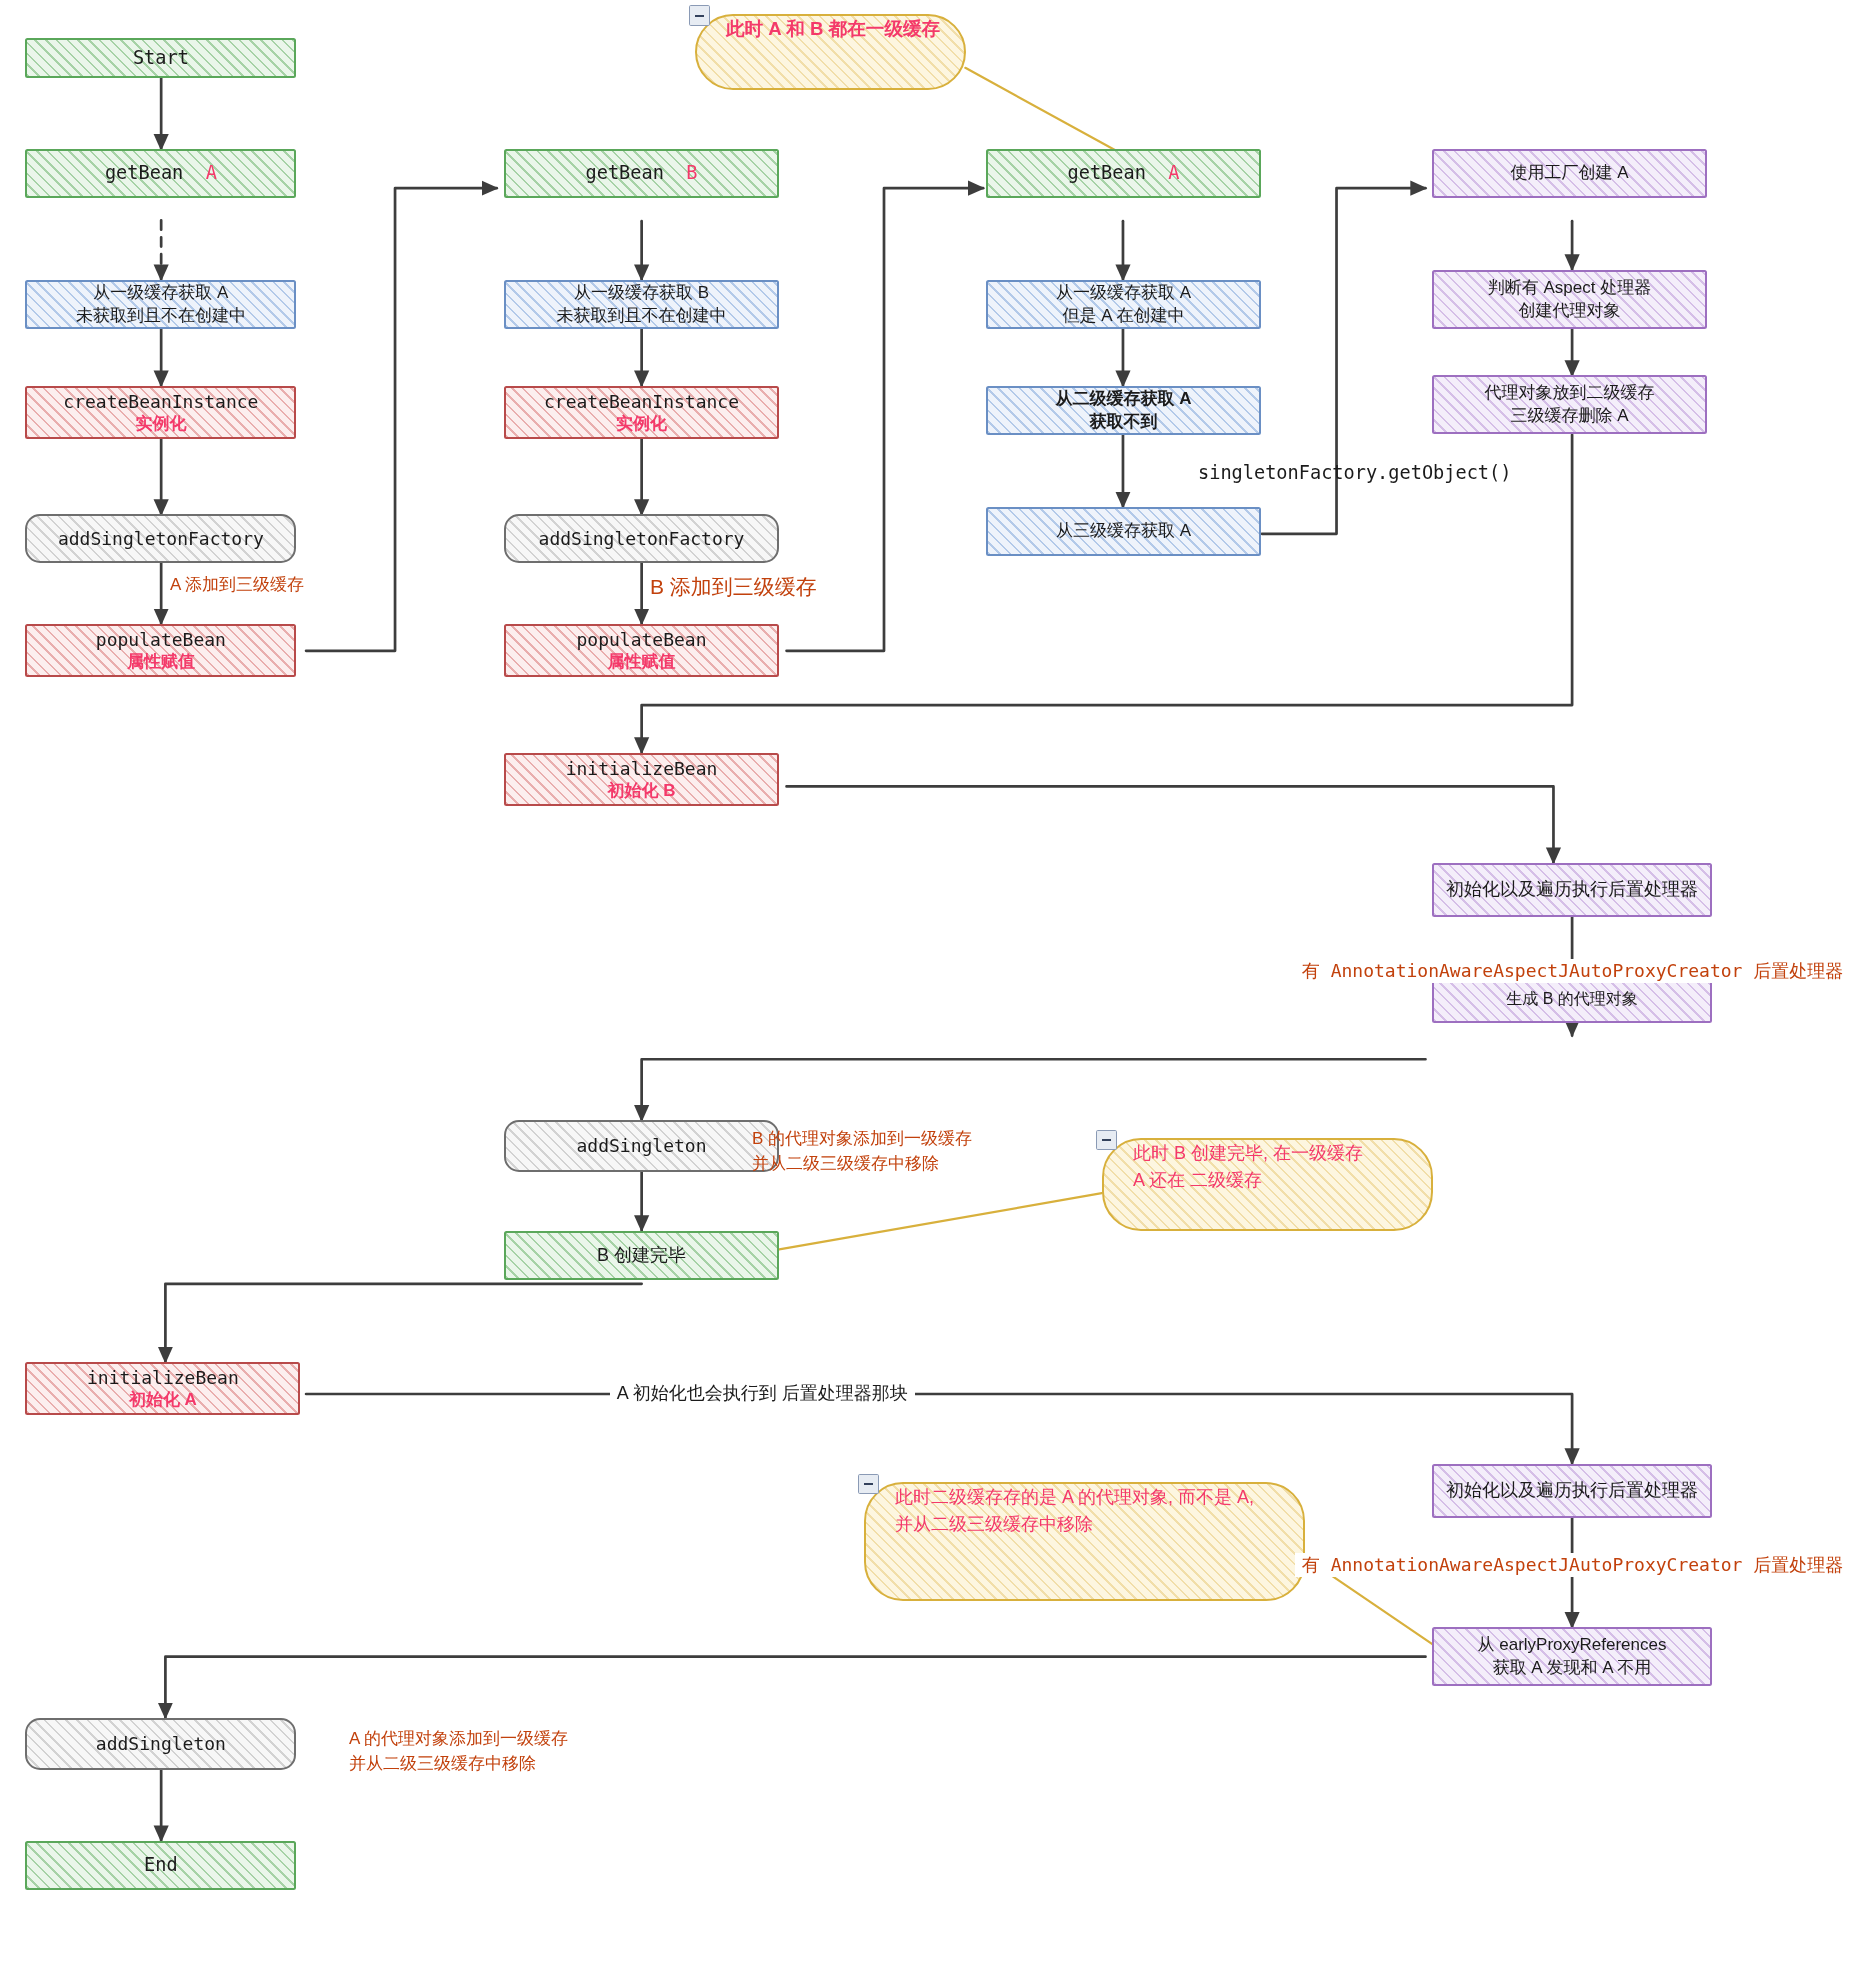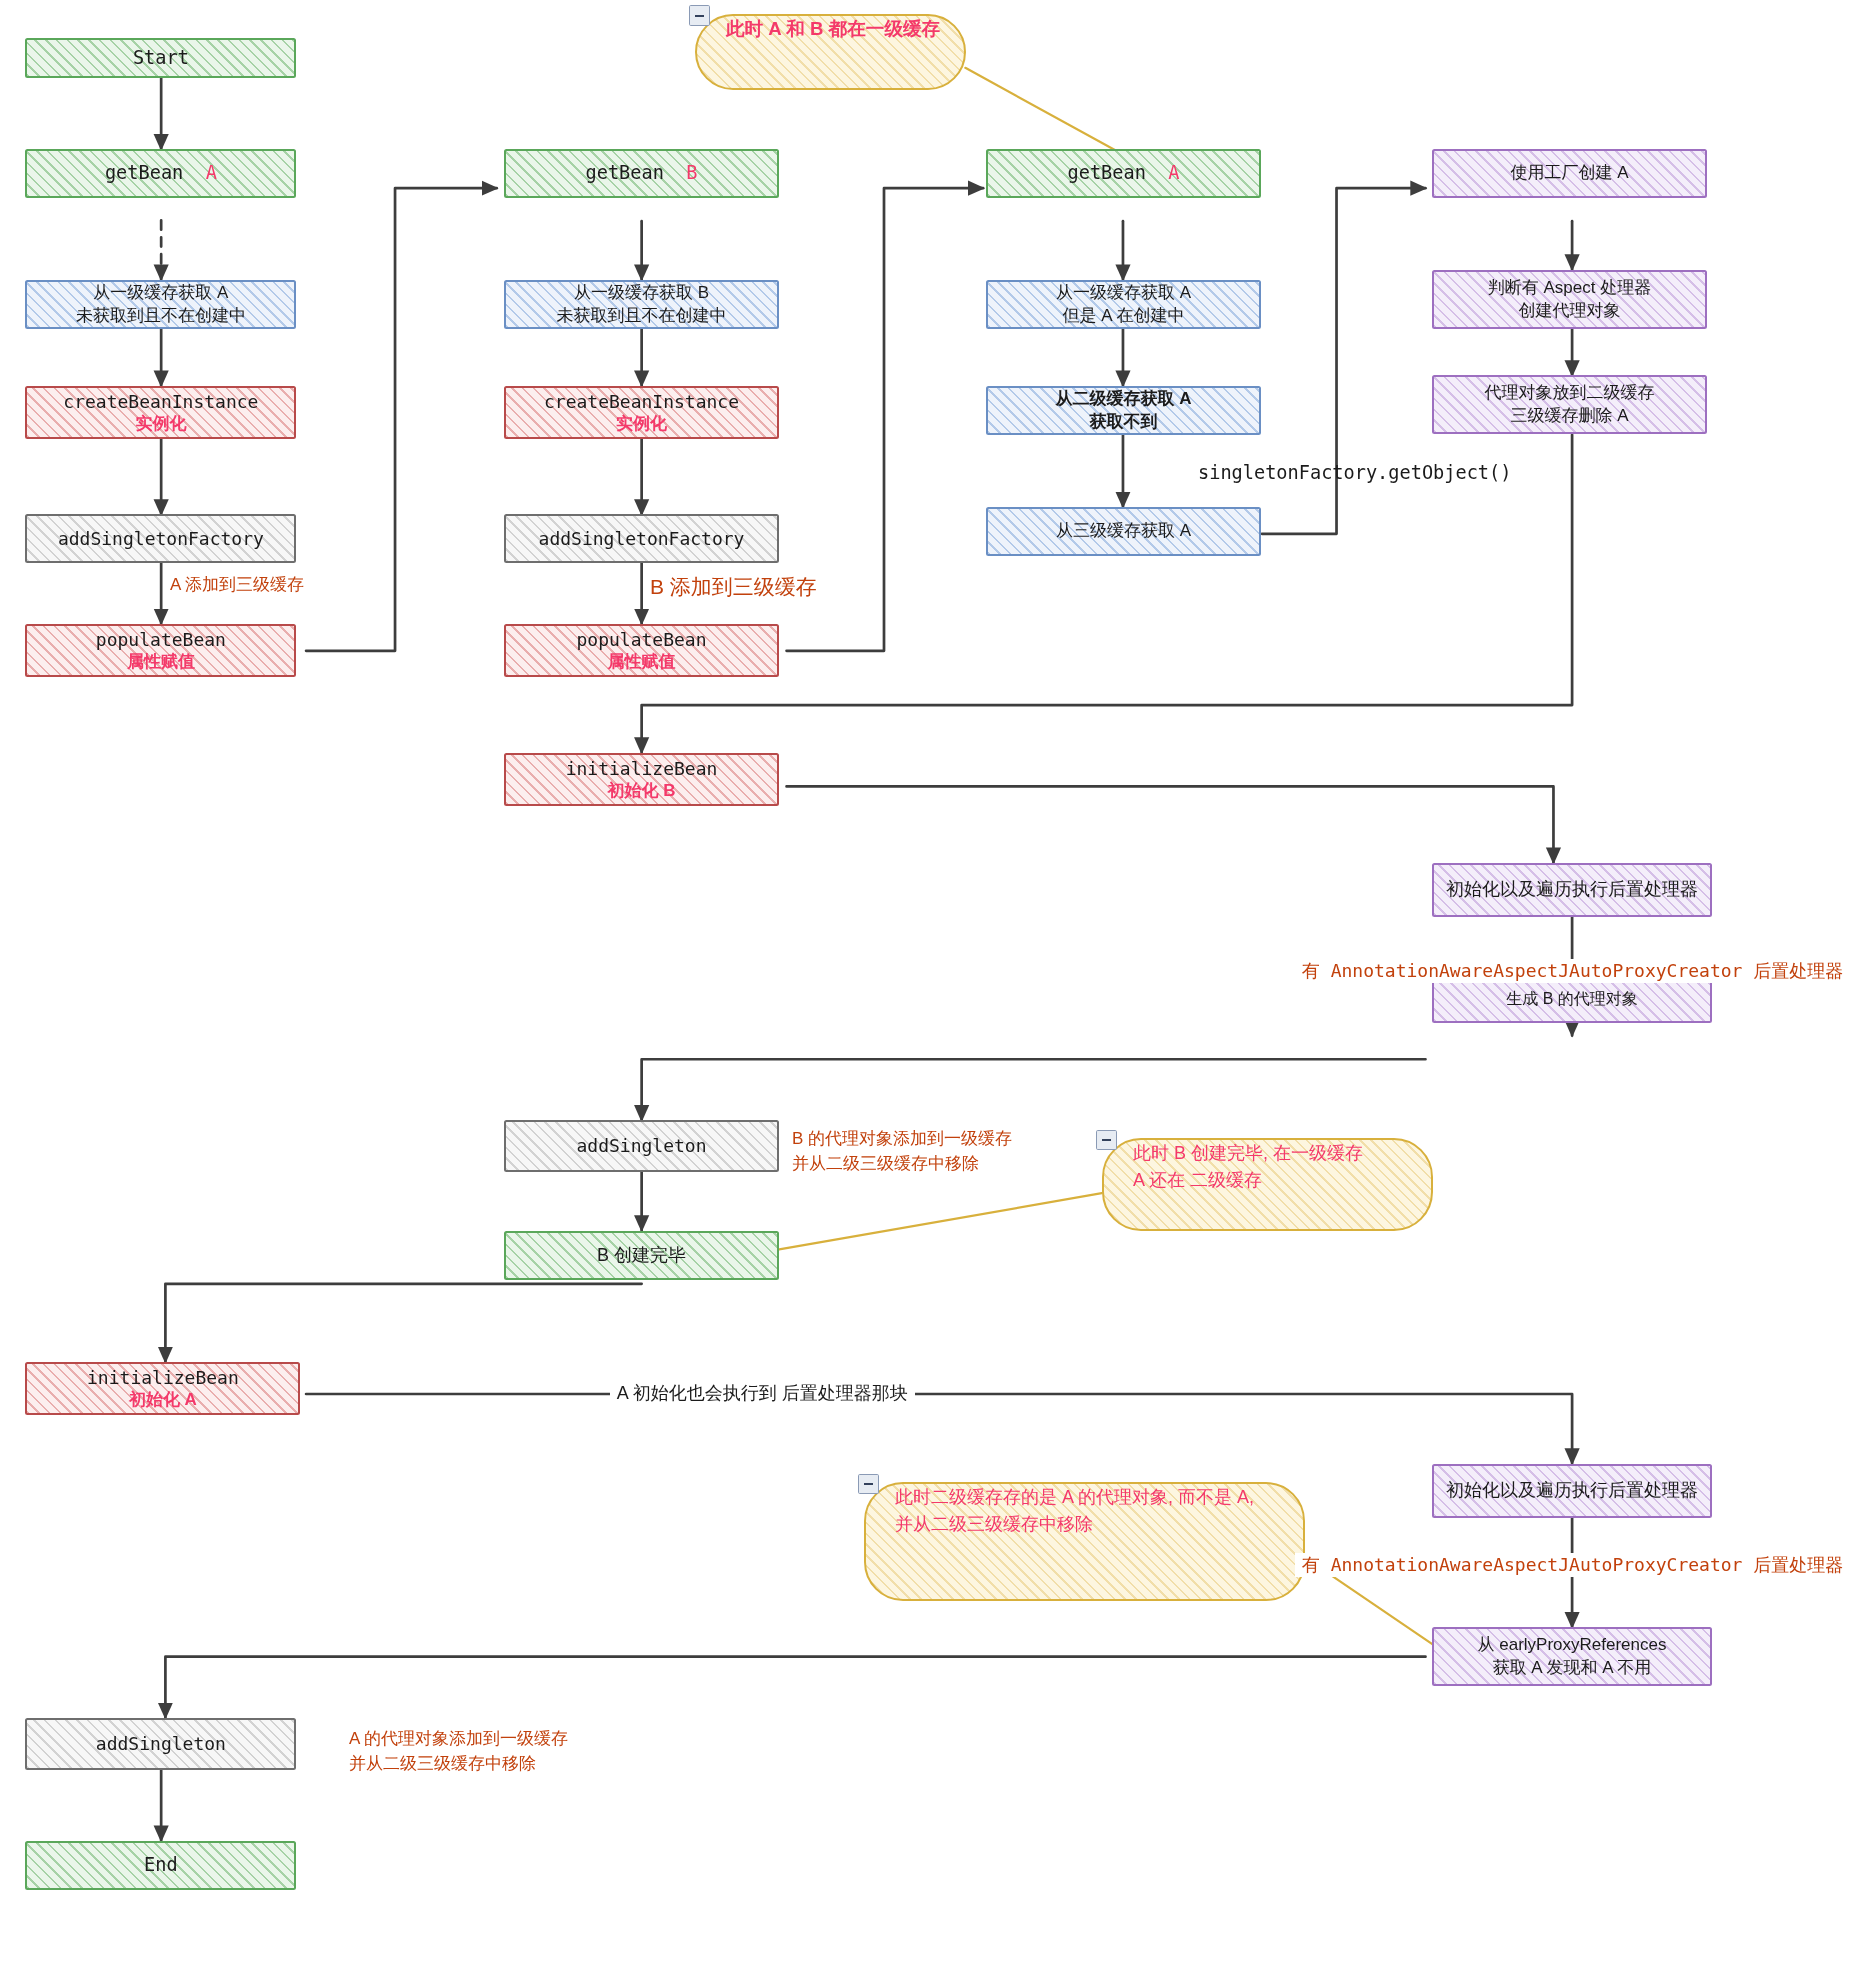--- a/index.html
+++ b/index.html
@@ -42,20 +42,21 @@
     border-color:#b84a4a;color:#1b1b1b;
     background-color:#fceeee;
     background-image:repeating-linear-gradient(45deg,
       rgba(214,110,110,.50) 0 1.7px, rgba(214,110,110,0) 1.7px 7.6px);
   }
   .grey{
     border-color:#6e6e6e;color:#1b1b1b;
     background-color:#f7f7f7;
     background-image:repeating-linear-gradient(45deg,
       rgba(150,150,150,.38) 0 1.7px, rgba(150,150,150,0) 1.7px 7.6px);
+    border-radius:15px;
   }
   .purple{
     border-color:#9d6fc0;color:#1b1b1b;
     background-color:#f4eefa;
     background-image:repeating-linear-gradient(45deg,
       rgba(170,125,205,.42) 0 1.7px, rgba(170,125,205,0) 1.7px 7.6px);
   }
 
   
   .note{
@@ -253,21 +254,21 @@
   <div class="lbl pink mono bg" style="left:1295px;top:959px;font-size:18px;">有 AnnotationAwareAspectJAutoProxyCreator 后置处理器</div>
 
   <div class="node purple" style="left:1432px;top:976px;width:280px;height:47px;font-size:16px;">
     <span class="l1">生成 B 的代理对象</span>
   </div>
 
   <div class="node grey mono" style="left:504px;top:1120px;width:275px;height:52px;font-size:18px;">
     <span class="l1">addSingleton</span>
   </div>
 
-  <div class="lbl pink" style="left:792px;top:1127px;font-size:17px;line-height:1.45;">
+  <div class="lbl pink" style="left:752px;top:1127px;font-size:17px;line-height:1.45;">
     <span>B 的代理对象添加到一级缓存</span><br>
     <span>并从二级三级缓存中移除</span>
   </div>
 
   <div class="node green" style="left:504px;top:1231px;width:275px;height:49px;font-size:18px;">
     <span class="l1">B 创建完毕</span>
   </div>
 
   <div class="node red" style="left:25.4px;top:1362px;width:275px;height:53px;font-size:18px;">
     <span class="l1 mono">initializeBean</span>

